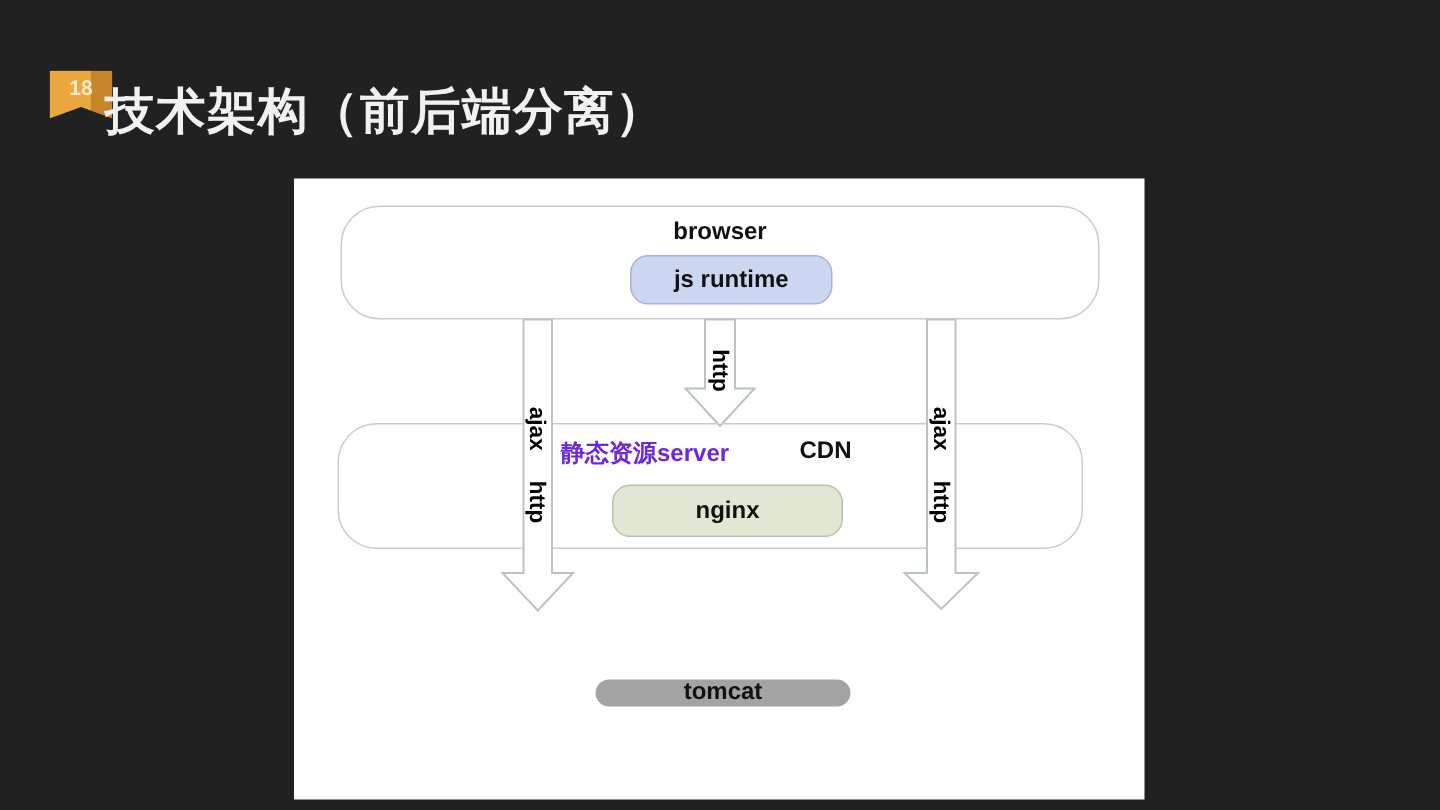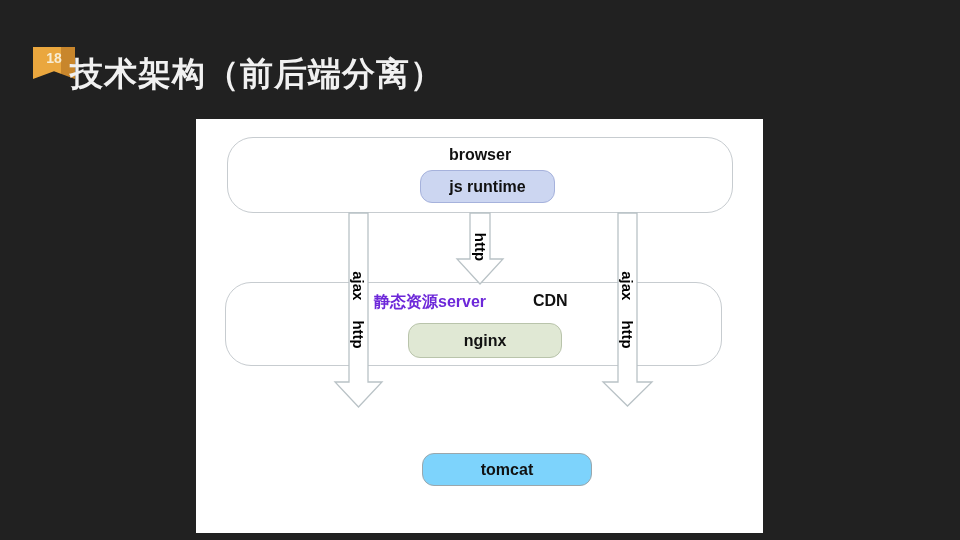--- a/index.html
+++ b/index.html
@@ -53,22 +53,22 @@
   .js-runtime  { left: 224px; top: 51px; width: 135px; height: 33px;
                  background: #ccd6f1; border: 1px solid #a6b2dc; }
   .static-box  { left: 29px; top: 163px; width: 497px; height: 84px; }
   .static-label-left  { position: absolute; left: 178px; top: 173px;
                         font-size: 16px; font-weight: bold; color: #6d28d9; }
   .static-label-right { position: absolute; left: 337px; top: 173px;
                         font-size: 16px; font-weight: bold; color: #111; }
   .nginx-box   { left: 212px; top: 204px; width: 154px; height: 35px;
                  background: #e0e8d4; border: 1px solid #b9c4ab; }
   .biz-box     { left: 29px; top: 289px; width: 507px; height: 101px; }
-  .tomcat-box  { left: 226px; top: 334px; width: 170px; height: 33px;
-                 background: #7dd3fc; border: 1px solid #9ba7ac; }
+  .tomcat-box  { left: 201px; top: 334px; width: 170px; height: 18px;
+                 background: #a3a3a3; border: 1px solid #9ba7ac; }
 
   
   .arrow-svg { position: absolute; left: 0; top: 0; pointer-events: none; }
   .arrow { fill: #ffffff; stroke: #b9c2c6; stroke-width: 1.3; }
 
   .v-label {
     position: absolute;
     font-size: 15px; font-weight: bold; color: #000;
     white-space: nowrap;
     transform: translate(-50%, -50%) rotate(90deg);

